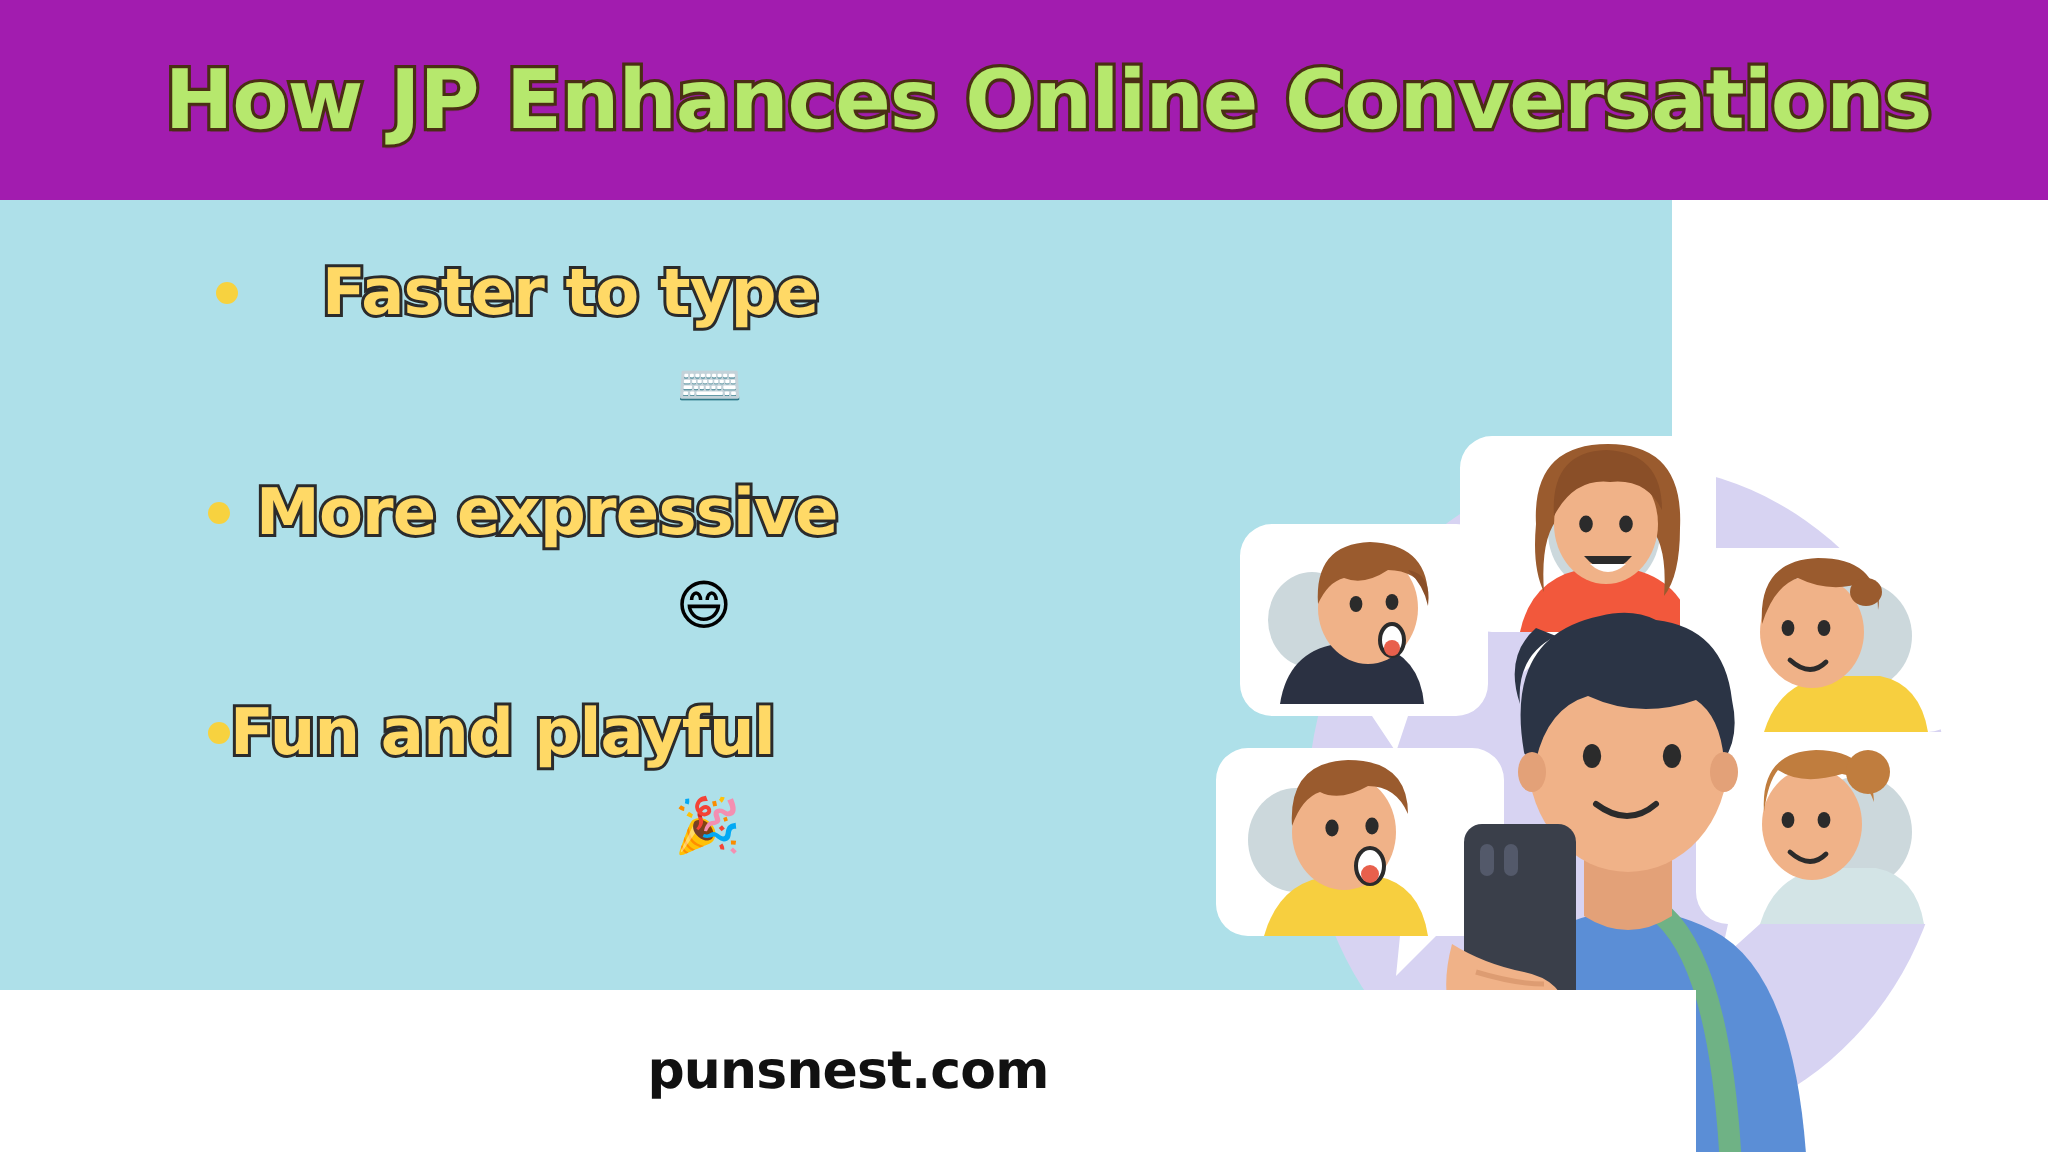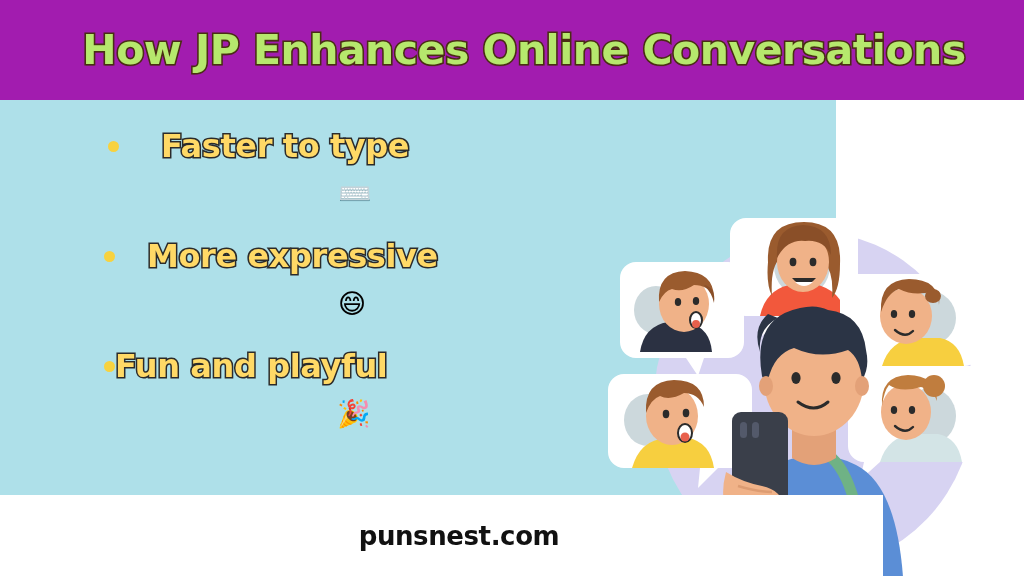--- a/index.html
+++ b/index.html
@@ -97,21 +97,21 @@
     text-align: center;
     margin-top: 6px;
   }
 
   
   .row-1 .bullet-dot { margin-left: 108px; }
   .row-1 .bullet-label { margin-left: 42px; }
   .row-1 .bullet-emoji { margin-left: 150px; }
 
   .row-2 .bullet-dot { margin-left: 104px; }
-  .row-2 .bullet-label { margin-left: 32px; }
+  .row-2 .bullet-label { margin-left: 13px; }
   .row-2 .bullet-emoji { margin-left: 144px; }
 
   .row-3 .bullet-dot { margin-left: 104px; }
   .row-3 .bullet-label { }
   .row-3 .bullet-emoji { margin-left: 148px; }
 
   
   .illustration {
     position: absolute;
     left: 600px;
@@ -125,21 +125,20 @@
   .footer {
     position: absolute;
     left: 0;
     top: 495px;
     width: 848px;
     height: 81px;
     display: flex;
     align-items: center;
     justify-content: center;
     background: #ffffff;
-    padding-left: 35px;
   }
   .footer-text {
     font-family: "DejaVu Sans", sans-serif;
     font-weight: 700;
     font-size: 26px;
     color: #111111;
     letter-spacing: -0.4px;
   }
 </style>
 </head>

